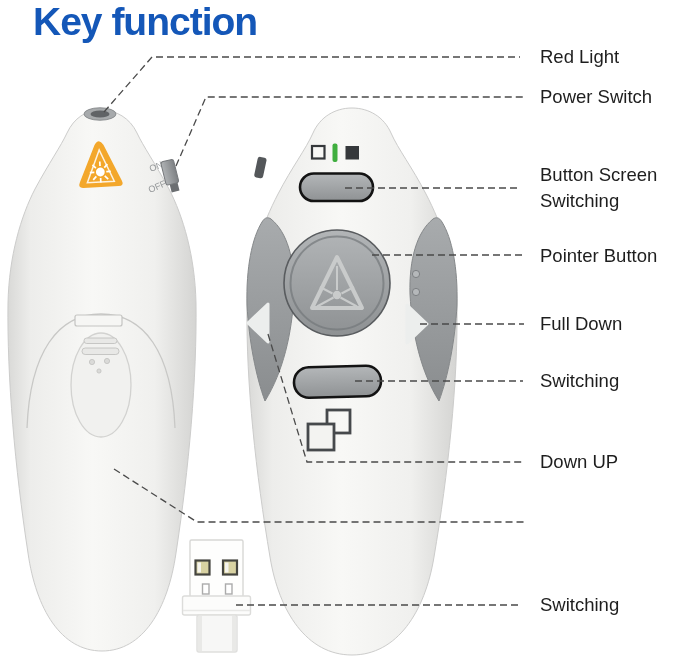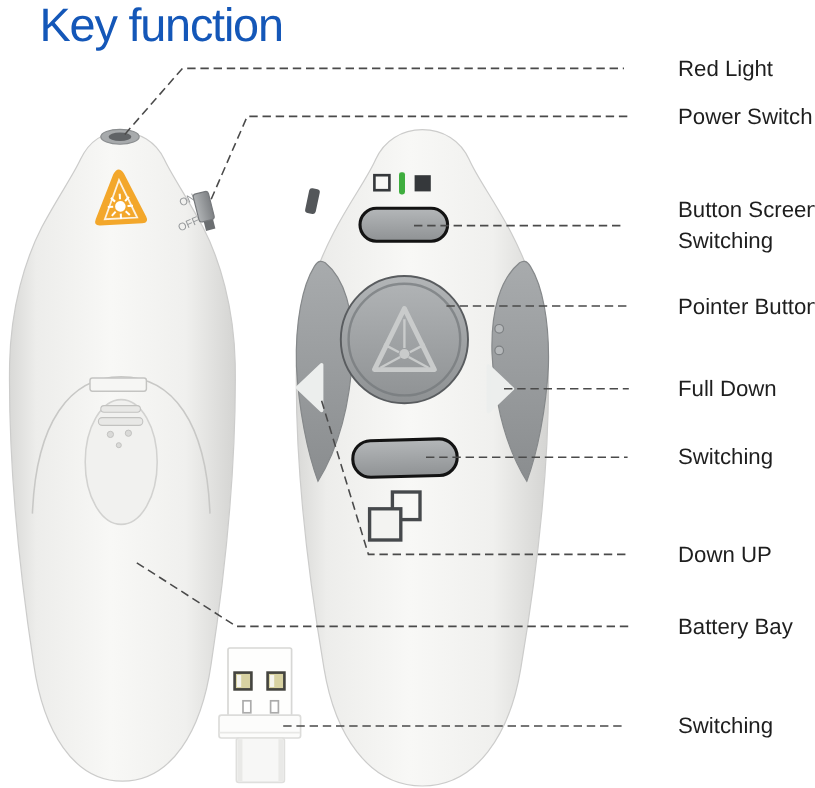--- a/index.html
+++ b/index.html
@@ -1,22 +1,22 @@
 <!DOCTYPE html>
 <html><head>
 <meta charset="utf-8">
 <style>
   html,body{margin:0;padding:0;background:#fff;}
   #stage{position:relative;width:679px;height:657px;background:#ffffff;overflow:hidden;
          font-family:"Liberation Sans",sans-serif;}
   #scene{position:absolute;left:0;top:0;}
-  .title{position:absolute;left:33px;top:0px;font-size:39px;font-weight:normal;
+  .title{position:absolute;left:33px;top:0px;font-size:39px;font-weight:bold;
          letter-spacing:-1px;color:#1457b8;white-space:nowrap;}
   .lbl{position:absolute;left:540px;font-size:18.5px;line-height:26px;color:#1e1e1e;
-       white-space:nowrap;margin-left:25px;}
+       white-space:nowrap;}
   .lbl span{display:block;}
 </style>
 </head>
 <body>
 
 <div id="stage">
 
   <svg id="scene" width="679" height="657" viewBox="0 0 679 657">
     <defs>
       <linearGradient id="bodyGrad" x1="0" y1="0" x2="1" y2="0">
@@ -199,22 +199,18 @@
     <span>Full Down</span>
       <span></span>
   </div>
   <div class="lbl" style="top:368px">
       <span>Switching</span>
   </div>
   <div class="lbl" style="top:449px">
     <span>Down UP</span>
       <span></span>
   </div>
-  <div class="lbl" style="top:509px">
-    <span>Battery Bay</span>
-      <span></span>
-  </div>
   <div class="lbl" style="top:592px">
     <span>Switching</span>
       <span></span>
   </div>
 
 </div>
 
 </body></html>

